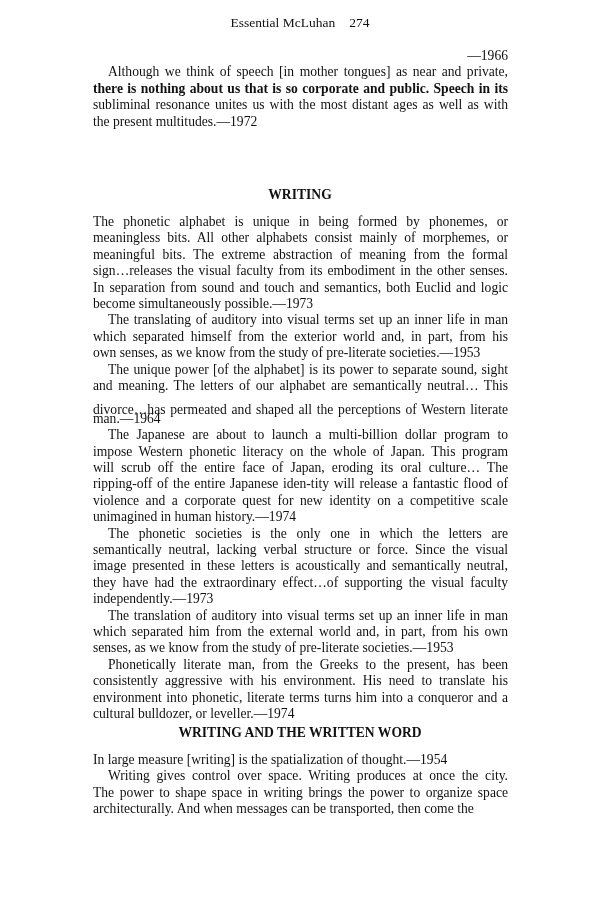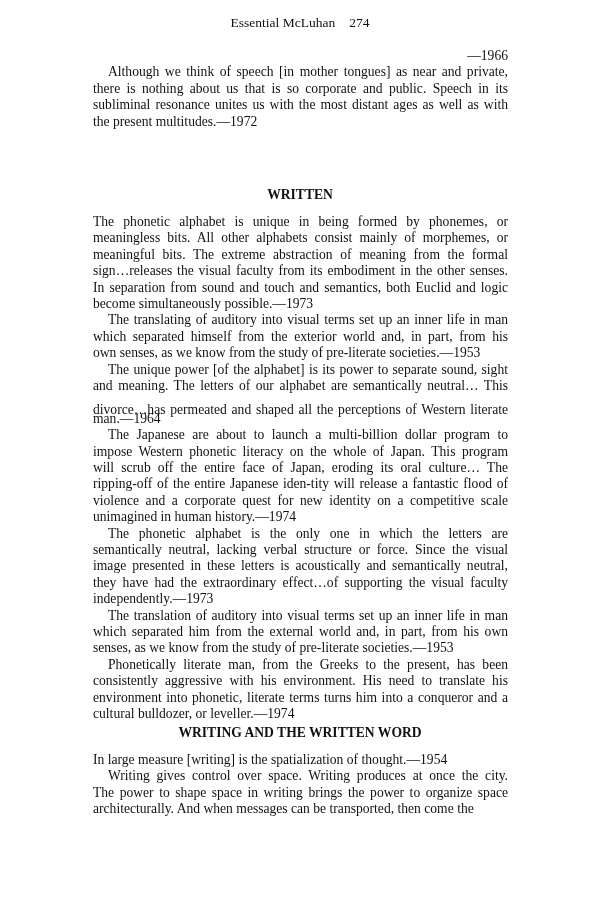--- a/index.html
+++ b/index.html
@@ -72,44 +72,44 @@
 </head>
 <body>
 
 <div class="page">
 
   <div class="running-header"><span>Essential McLuhan</span><span class="gap"></span><span>274</span></div>
 
   <div id="content">
       <div class="line right" style="top: 40px;"><span class="year">—1966</span></div>
       <div class="line indent" style="top: 56.4px;"><span>Although we think of speech [in mother tongues] as near and private,</span></div>
-      <div class="line" style="top: 72.8px;"><span>there is nothing about us that is so corporate and public. Speech in its</span></div>
+      <div class="line" style="top: 72.8px; font-weight: bold;"><span>there is nothing about us that is so corporate and public. Speech in its</span></div>
       <div class="line" style="top: 89.2px;"><span>subliminal resonance unites us with the most distant ages as well as with</span></div>
       <div class="line last" style="top: 105.6px;"><span>the present multitudes.</span><span class="year">—1972</span></div>
-      <div class="section-heading" style="top: 179px;">WRITTEN</div>
+      <div class="section-heading" style="top: 179px;">WRITING</div>
       <div class="line" style="top: 206px;"><span>The phonetic alphabet is unique in being formed by phonemes, or</span></div>
       <div class="line" style="top: 222.4px;"><span>meaningless bits. All other alphabets consist mainly of morphemes, or</span></div>
       <div class="line" style="top: 238.8px;"><span>meaningful bits. The extreme abstraction of meaning from the formal</span></div>
       <div class="line" style="top: 255.2px;"><span>sign…releases the visual faculty from its embodiment in the other senses.</span></div>
       <div class="line" style="top: 271.6px;"><span>In separation from sound and touch and semantics, both Euclid and logic</span></div>
       <div class="line last" style="top: 288px;"><span>become simultaneously possible.</span><span class="year">—1973</span></div>
       <div class="line indent" style="top: 304.4px;"><span>The translating of auditory into visual terms set up an inner life in man</span></div>
       <div class="line" style="top: 320.8px;"><span>which separated himself from the exterior world and, in part, from his</span></div>
       <div class="line last" style="top: 337.2px;"><span>own senses, as we know from the study of pre-literate societies.</span><span class="year">—1953</span></div>
       <div class="line indent" style="top: 353.6px;"><span>The unique power [of the alphabet] is its power to separate sound, sight</span></div>
       <div class="line" style="top: 370px;"><span>and meaning. The letters of our alphabet are semantically neutral… This</span></div>
       <div class="line" style="top: 386.4px; margin-top: 8px;"><span>divorce…has permeated and shaped all the perceptions of Western literate</span></div>
       <div class="line last" style="top: 402.8px;"><span>man.</span><span class="year">—1964</span></div>
       <div class="line indent" style="top: 419.2px;"><span>The Japanese are about to launch a multi-billion dollar program to</span></div>
       <div class="line" style="top: 435.6px;"><span>impose Western phonetic literacy on the whole of Japan. This program</span></div>
       <div class="line" style="top: 452px;"><span>will scrub off the entire face of Japan, eroding its oral culture… The</span></div>
       <div class="line" style="top: 468.4px;"><span>ripping-off of the entire Japanese iden-tity will release a fantastic flood of</span></div>
       <div class="line" style="top: 484.8px;"><span>violence and a corporate quest for new identity on a competitive scale</span></div>
       <div class="line last" style="top: 501.2px;"><span>unimagined in human history.</span><span class="year">—1974</span></div>
-      <div class="line indent" style="top: 517.6px;"><span>The phonetic alphabet is the only one in which the letters are</span></div>
+      <div class="line indent" style="top: 517.6px;"><span>The phonetic societies is the only one in which the letters are</span></div>
       <div class="line" style="top: 534px;"><span>semantically neutral, lacking verbal structure or force. Since the visual</span></div>
       <div class="line" style="top: 550.4px;"><span>image presented in these letters is acoustically and semantically neutral,</span></div>
       <div class="line" style="top: 566.8px;"><span>they have had the extraordinary effect…of supporting the visual faculty</span></div>
       <div class="line last" style="top: 583.2px;"><span>independently.</span><span class="year">—1973</span></div>
       <div class="line indent" style="top: 599.6px;"><span>The translation of auditory into visual terms set up an inner life in man</span></div>
       <div class="line" style="top: 616px;"><span>which separated him from the external world and, in part, from his own</span></div>
       <div class="line last" style="top: 632.4px;"><span>senses, as we know from the study of pre-literate societies.</span><span class="year">—1953</span></div>
       <div class="line indent" style="top: 648.8px;"><span>Phonetically literate man, from the Greeks to the present, has been</span></div>
       <div class="line" style="top: 665.2px;"><span>consistently aggressive with his environment. His need to translate his</span></div>
       <div class="line" style="top: 681.6px;"><span>environment into phonetic, literate terms turns him into a conqueror and a</span></div>

